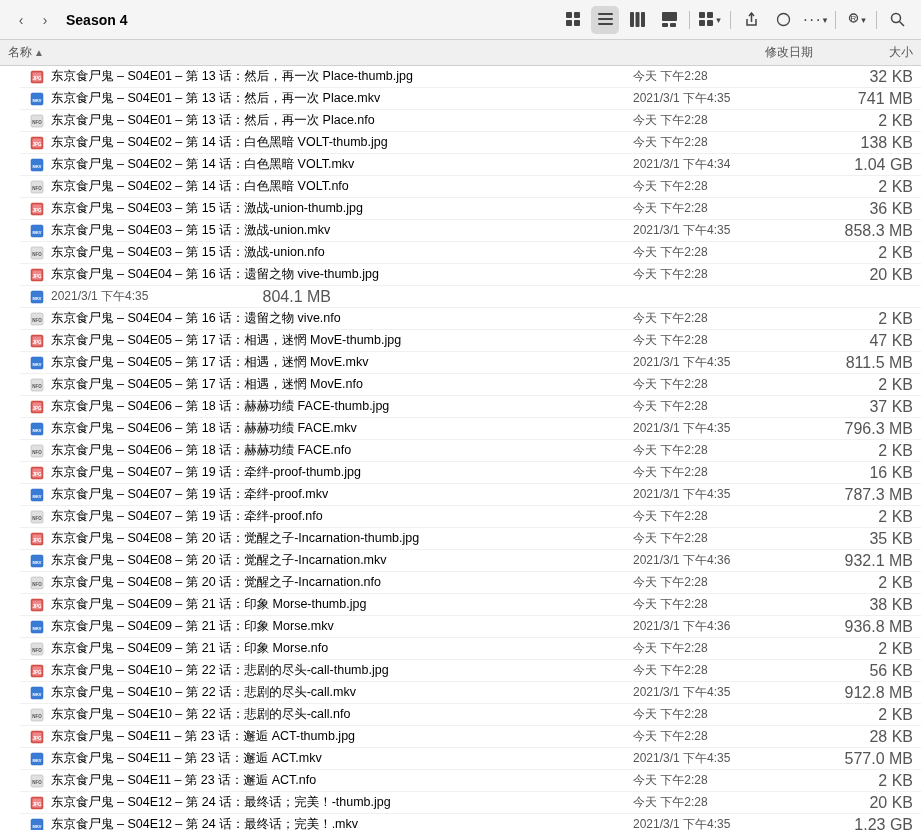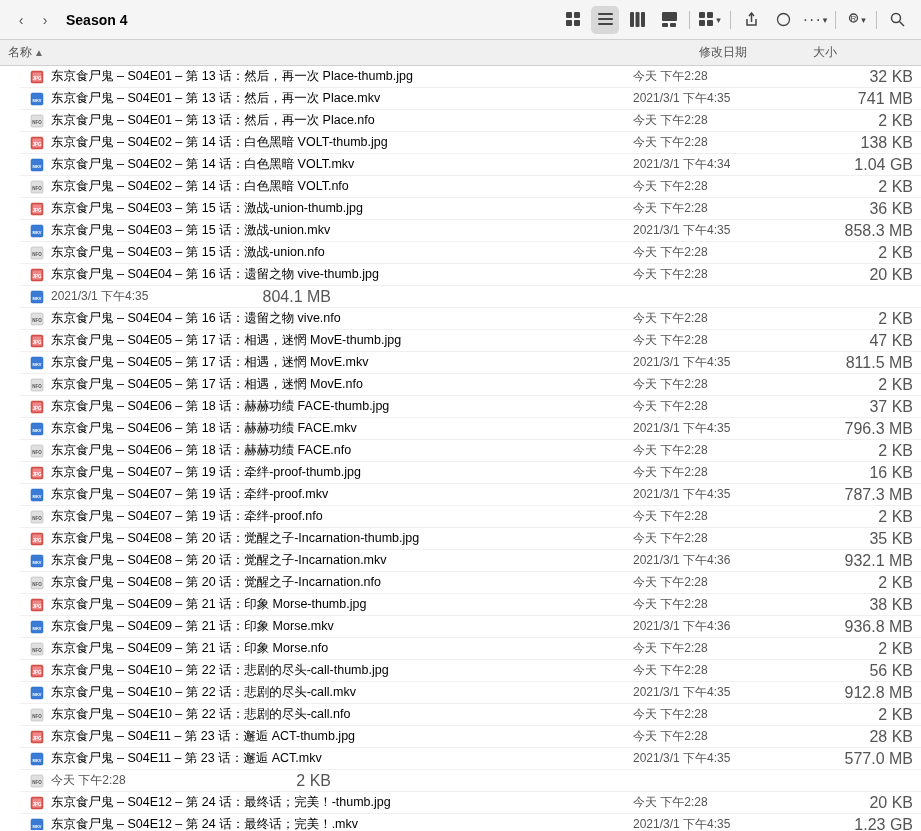--- a/index.html
+++ b/index.html
@@ -81,27 +81,27 @@
       font-size: 12px;
       color: #555;
       display: flex;
       align-items: center;
       gap: 2px;
     }
     .col-date {
       width: 180px;
       font-size: 12px;
       color: #555;
-      text-align: center;
+      text-align: right;
     }
     .col-size {
       width: 100px;
       font-size: 12px;
       color: #555;
-      text-align: left;
+      text-align: right;
     }
     .sort-arrow {
       font-size: 10px;
       color: #666;
     }
 
     
     .file-list {
       overflow-y: auto;
       height: calc(100vh - 67px);
@@ -606,20 +606,21 @@
       <div class="file-date">2021/3/1 下午4:35</div>
       <div class="file-size">577.0 MB</div>
     </div>
     <div class="file-row">
       <div class="file-icon">
         <svg width="14" height="14" viewBox="0 0 14 14" fill="none">
       <rect x="1" y="1" width="12" height="12" rx="1.5" fill="#e0e0e0" stroke="#aaa" stroke-width="0.5"></rect>
       <text x="7" y="9.5" text-anchor="middle" font-size="4.5" fill="#555" font-weight="bold">NFO</text>
     </svg>
       </div>
+      <div class="file-name">东京食尸鬼 – S04E11 – 第 23 话：邂逅 ACT.nfo</div>
       <div class="file-date">今天 下午2:28</div>
       <div class="file-size">2 KB</div>
     </div>
     <div class="file-row">
       <div class="file-icon">
         <svg width="14" height="14" viewBox="0 0 14 14" fill="none">
       <rect x="1" y="1" width="12" height="12" rx="1.5" fill="#d9534f" stroke="#c0392b" stroke-width="0.5"></rect>
       <rect x="2.5" y="2.5" width="9" height="9" rx="0.5" fill="#e88"></rect>
       <text x="7" y="9.5" text-anchor="middle" font-size="4.5" fill="white" font-weight="bold">JPG</text>
     </svg>

